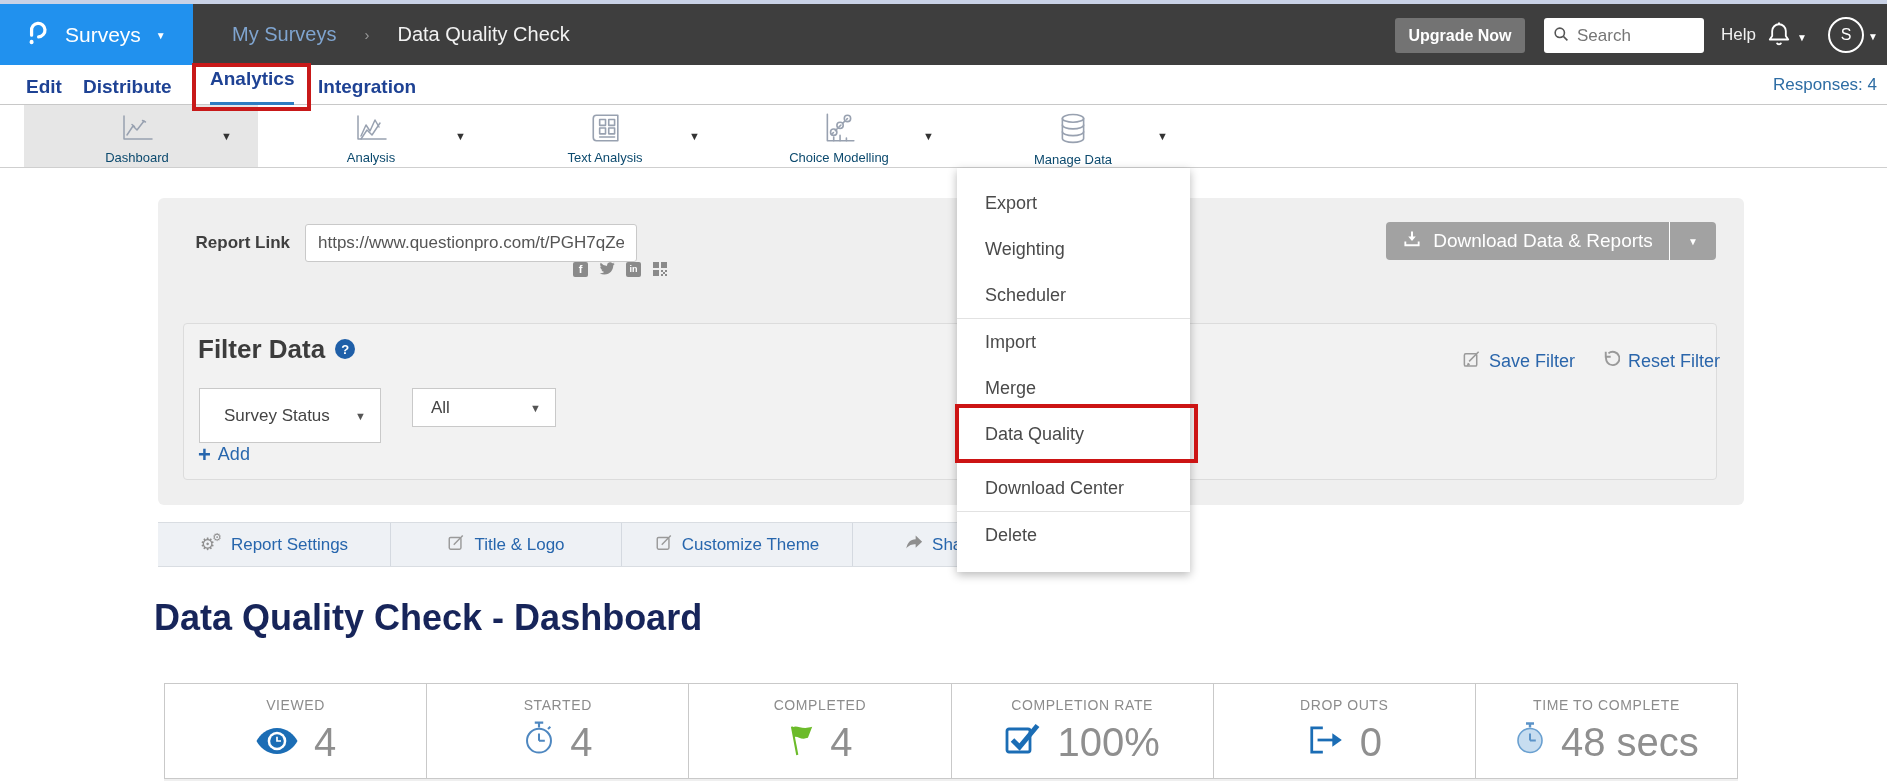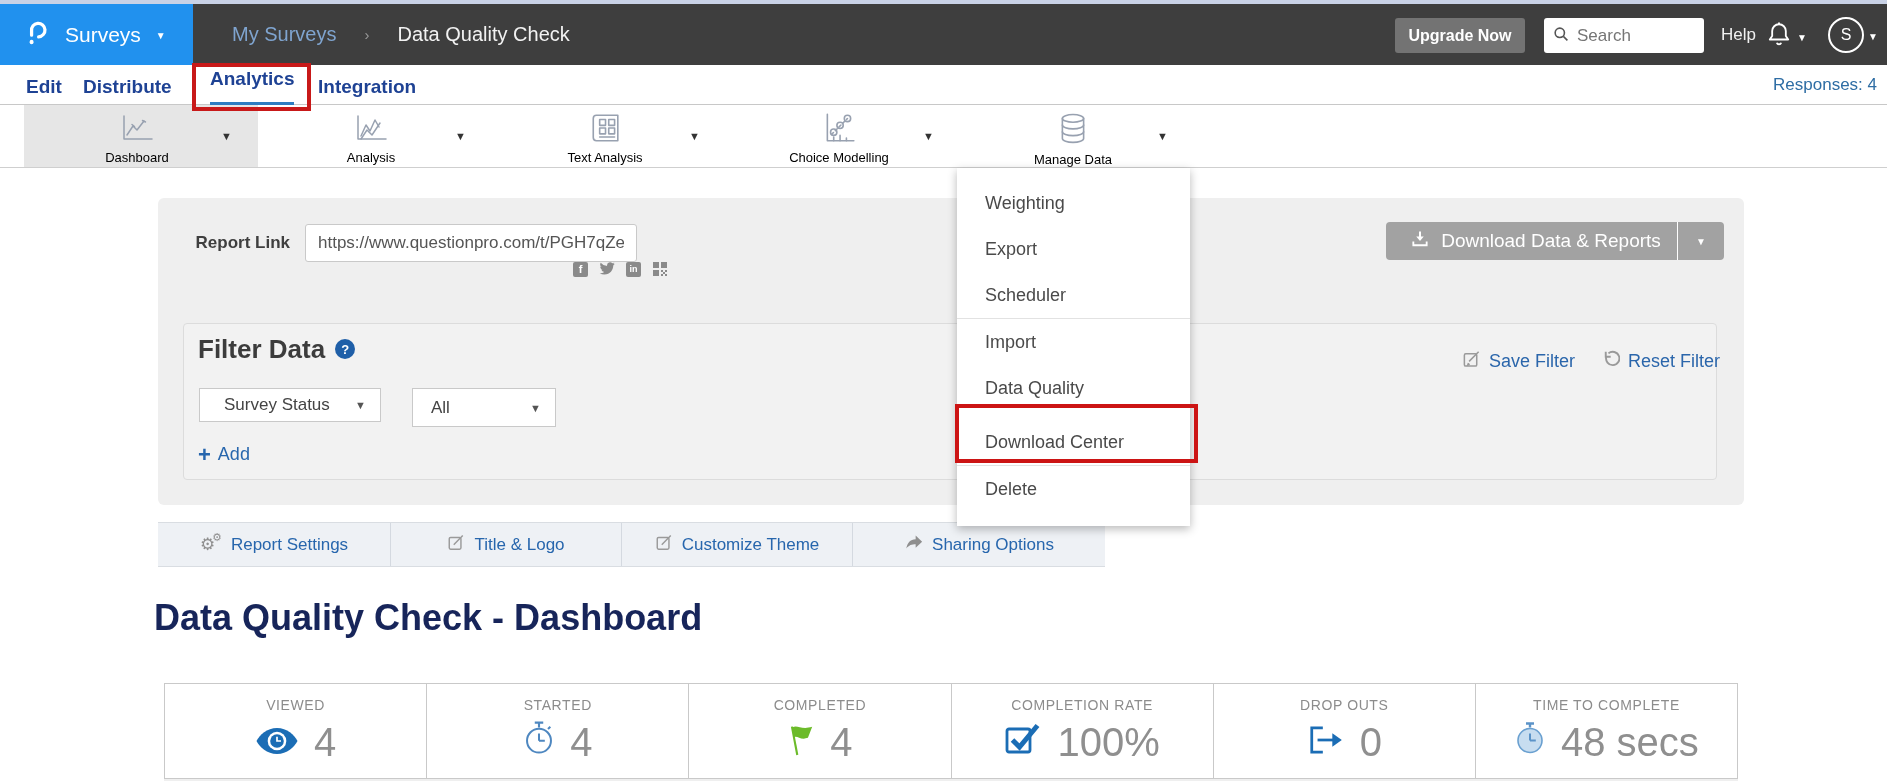--- a/index.html
+++ b/index.html
@@ -35,21 +35,21 @@
   .tab-analytics .ul{border-bottom:3px solid #2d7cc1;padding-bottom:12px;}
   .responses{position:absolute;right:10px;top:0;height:39px;display:flex;align-items:center;color:#2e6da4;font-size:17px;}
   .redbox-analytics{position:absolute;left:192px;top:63px;width:111px;height:40px;border:4px solid #c81919;z-index:30;pointer-events:none;}
 
   
   .toolbar{position:absolute;left:0;top:105px;width:100%;height:63px;background:#fff;border-bottom:1px solid #cfcfcf;box-sizing:border-box;}
   .tool-group{position:absolute;top:0;width:234px;height:62px;cursor:pointer;}
   .tool-group.selected{background:#e6e6e6;}
   .tg0{left:24px;} .tg1{left:258px;} .tg2{left:492px;} .tg3{left:726px;} .tg4{left:960px;}
   .tool-center{position:absolute;left:0;top:7px;width:226px;display:flex;flex-direction:column;align-items:center;gap:2px;}
-  .tool-label{font-size:13px;color:#000000;}
+  .tool-label{font-size:13px;color:#0c4a6e;}
   .tool-caret{position:absolute;left:197px;top:25px;font-size:11px;color:#333;cursor:pointer;}
   .ticon{stroke:#98a1b0;fill:none;stroke-width:1.5;stroke-linecap:round;stroke-linejoin:round;}
 
   
   .menu{position:absolute;left:957px;top:168px;width:233px;background:#fff;z-index:20;
         box-shadow:0 3px 9px rgba(0,0,0,.28);padding:12px 0 14px;box-sizing:border-box;}
   .menu-item{height:46px;display:flex;align-items:center;padding-left:28px;font-size:18px;color:#4a4a4a;cursor:pointer;}
   .menu-item.dq{margin-bottom:8px;}
   .menu-sep{height:1px;background:#e2e2e2;}
   .redbox-dq{position:absolute;left:955px;top:404px;width:235px;height:51px;border:4px solid #cc1414;z-index:25;pointer-events:none;}
@@ -58,34 +58,34 @@
   .card{position:absolute;left:158px;top:198px;width:1586px;height:307px;background:#efefef;border-radius:6px;}
   .report-label{position:absolute;left:158px;top:233px;width:132px;text-align:right;font-weight:bold;font-size:17px;color:#3f3f3f;}
   .report-input{position:absolute;left:305px;top:224px;width:332px;height:38px;background:#fff;border:1px solid #c9c9c9;border-radius:3px;
                 box-sizing:border-box;padding:0 12px;font-size:17px;color:#555;font-family:inherit;outline:none;}
   .social-row{position:absolute;left:552px;top:261px;width:116px;display:flex;gap:11px;align-items:center;justify-content:flex-end;}
   .soc{width:16px;height:16px;display:flex;align-items:center;justify-content:center;cursor:pointer;}
   .fb,.li{background:#8a8a8a;border-radius:2px;color:#fff;font-weight:bold;width:15px;height:15px;
           display:flex;align-items:center;justify-content:center;}
   .fb{font-size:11px;} .li{font-size:9px;}
   .dl-btn{position:absolute;left:1386px;top:222px;width:330px;height:38px;background:#a2a2a2;border-radius:4px;color:#fff;
-          display:flex;align-items:stretch;cursor:pointer;padding-left:8px;}
+          display:flex;align-items:stretch;cursor:pointer;}
   .dl-main{flex:1;display:flex;align-items:center;justify-content:center;gap:11px;font-size:19px;}
   .dl-split{width:46px;border-left:1px solid #fff;display:flex;align-items:center;justify-content:center;font-size:10px;}
 
   
   .filter-panel{position:absolute;left:183px;top:323px;width:1534px;height:157px;background:#f2f2f2;
                 border:1px solid #dcdcdc;border-radius:4px;box-sizing:border-box;}
   .filter-title{position:absolute;left:198px;top:334px;display:flex;align-items:flex-start;gap:10px;
                 font-size:26px;font-weight:bold;color:#3c3c3c;}
   .help-badge{width:20px;height:20px;border-radius:50%;background:#1f5fa8;color:#fff;font-size:13px;font-weight:bold;
               display:flex;align-items:center;justify-content:center;margin-top:5px;cursor:pointer;}
   .select{position:absolute;background:#fff;border:1px solid #c9c9c9;display:flex;align-items:center;
           font-size:17px;color:#444;box-sizing:border-box;cursor:pointer;}
-  .sel-1{left:199px;top:388px;width:182px;height:34px;padding-left:24px;}
+  .sel-1{left:199px;top:388px;width:182px;height:55px;padding-left:24px;}
   .sel-2{left:412px;top:388px;width:144px;height:39px;padding-left:18px;}
   .sel-caret{position:absolute;right:14px;font-size:11px;color:#555;}
   .add-link{position:absolute;left:198px;top:444px;display:flex;align-items:center;gap:7px;color:#2766ad;font-size:18px;cursor:pointer;}
   .plus{font-weight:bold;font-size:22px;line-height:18px;}
   .filter-actions{position:absolute;left:1462px;top:349px;display:flex;gap:26px;font-size:18px;color:#2b66ab;}
   .fa-item{display:flex;align-items:center;gap:8px;cursor:pointer;}
 
   
   .actionbar{position:absolute;left:158px;top:522px;width:947px;height:45px;background:#eef1f5;
              border-top:1px solid #d9dde2;border-bottom:1px solid #d9dde2;display:flex;box-sizing:border-box;z-index:5;}
@@ -348,25 +348,26 @@
       <span>
         <svg width="19" height="17" viewBox="0 0 22 19" fill="#8f8f8f">
             <path d="M21 8.5 L13.5 1.5 V5.6 C7.2 5.6 3.8 10 2.6 16.5 C5.8 12.6 9 11.6 13.5 11.6 V15.5 Z"></path>
           </svg>
       </span>
       <span>Sharing Options</span>
     </div>
   </div>
 
   <div class="menu">
+    <div class="menu-item">Export</div>
     <div class="menu-item">Weighting</div>
-    <div class="menu-item">Export</div>
     <div class="menu-item">Scheduler</div>
     <div class="menu-sep"></div>
     <div class="menu-item">Import</div>
+    <div class="menu-item">Merge</div>
     <div class="menu-item dq">Data Quality</div>
     <div class="menu-item">Download Center</div>
     <div class="menu-sep"></div>
     <div class="menu-item">Delete</div>
   </div>
   <div class="redbox-dq"></div>
 
   <div class="heading">Data Quality Check - Dashboard</div>
 
   <div class="stats">

